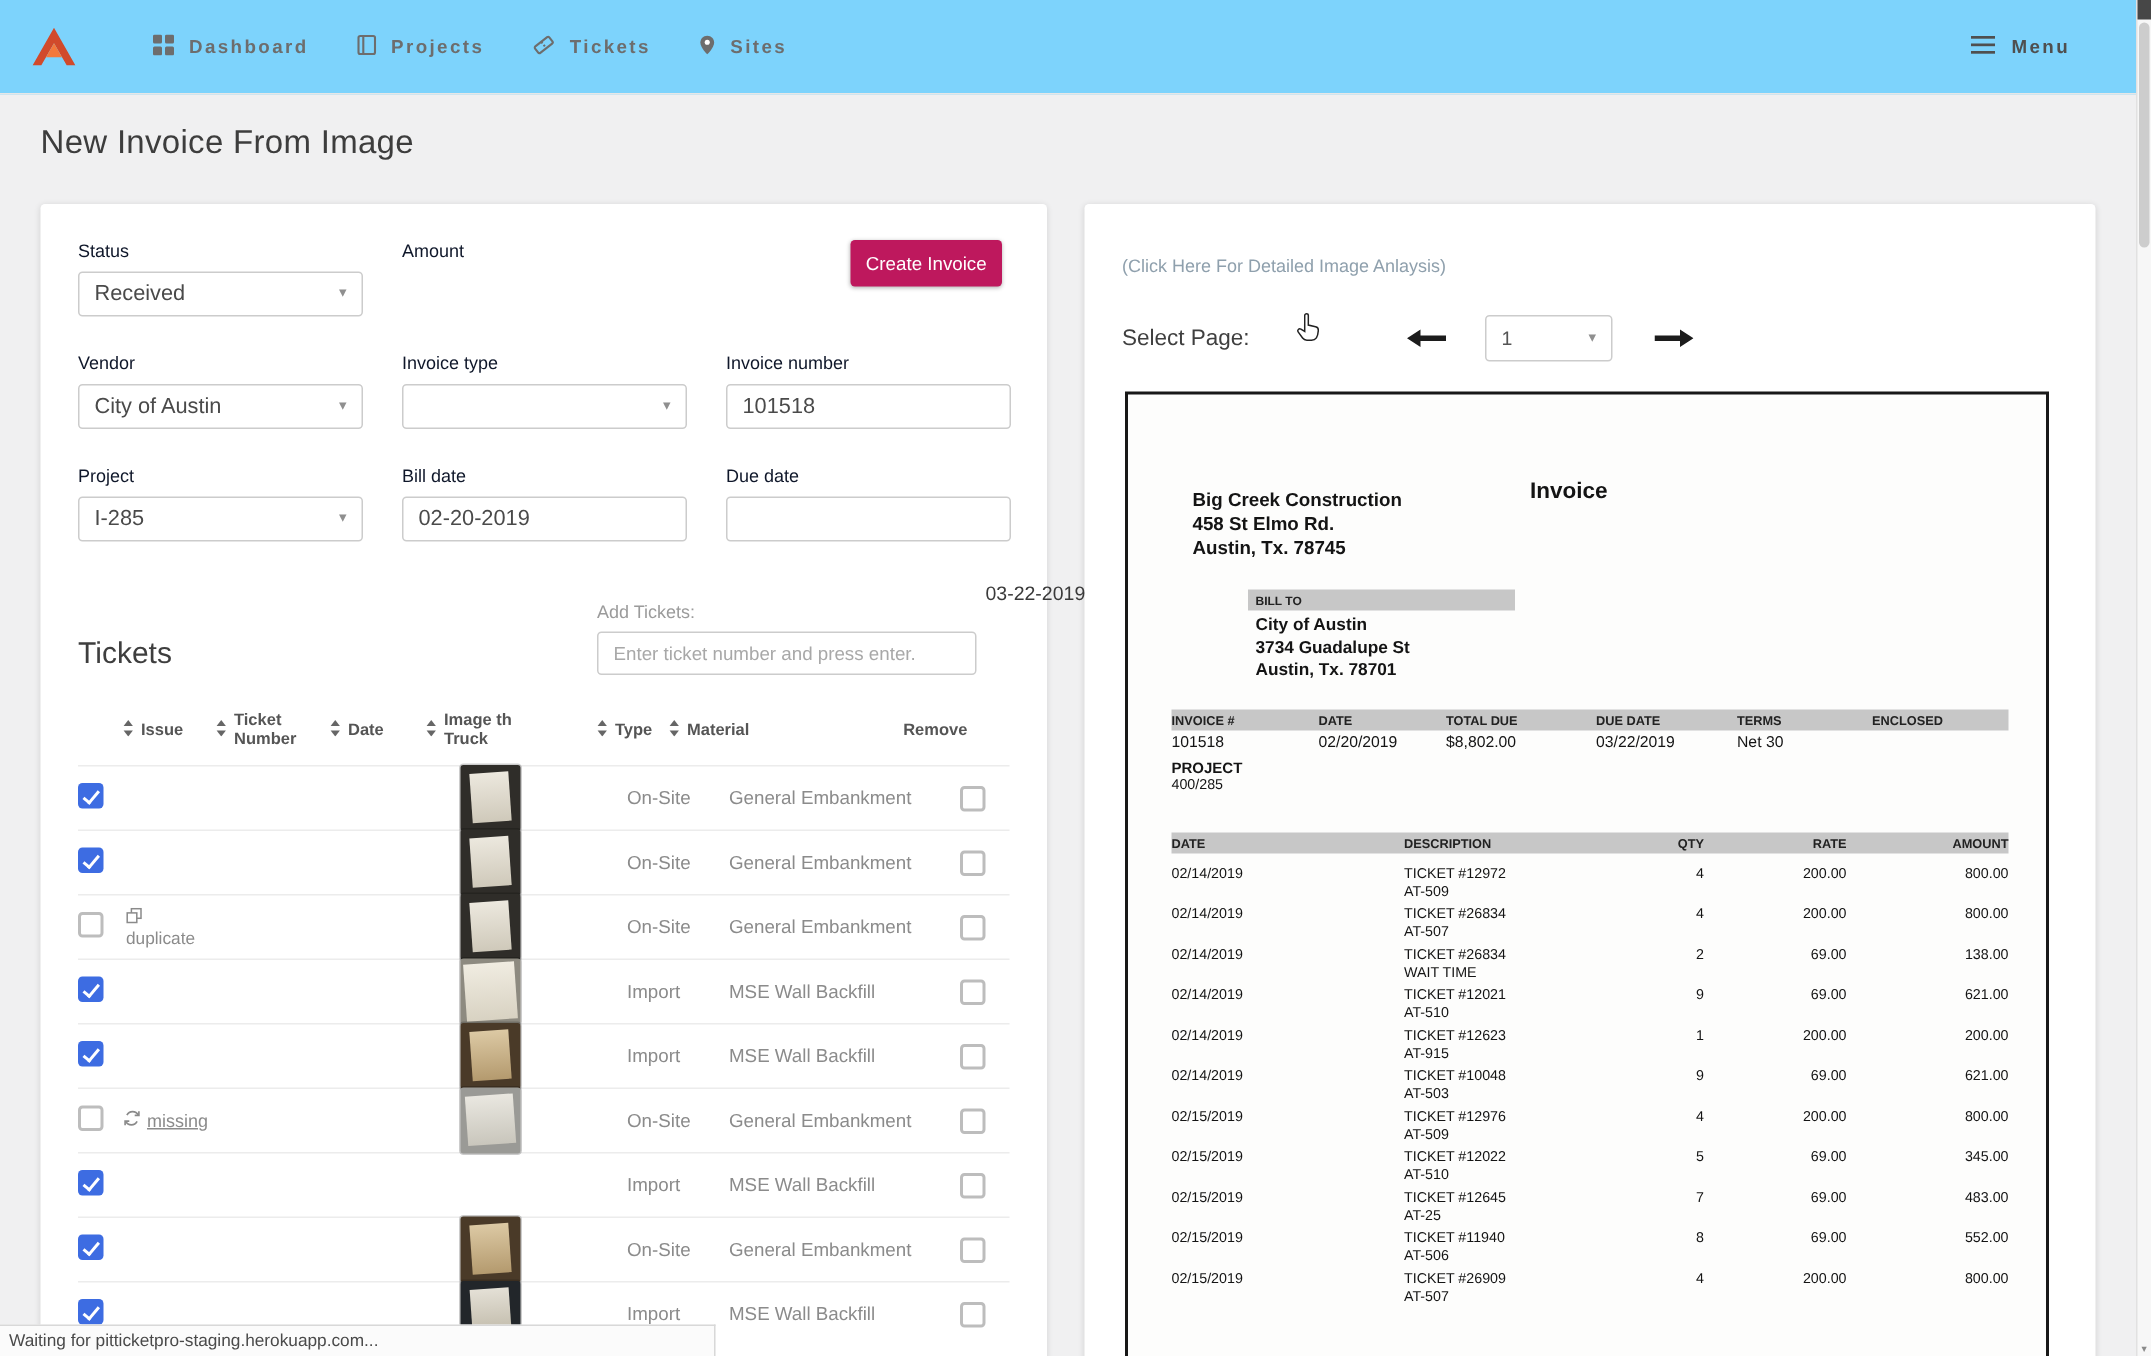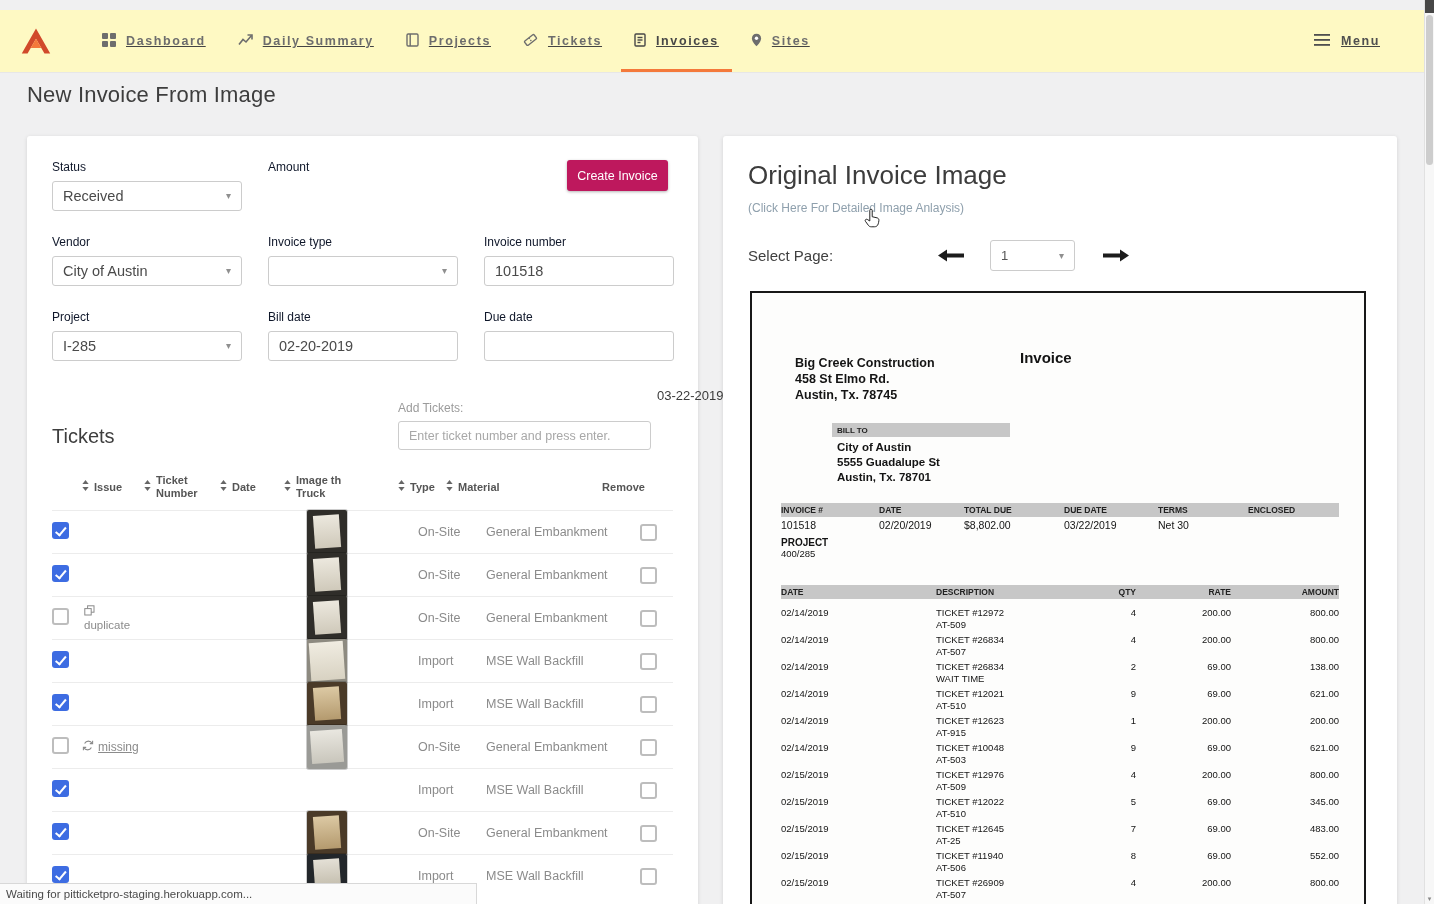--- a/index.html
+++ b/index.html
@@ -4,23 +4,23 @@
 <style>
   * { box-sizing: border-box; }
   html,body { margin:0; padding:0; }
   body {
     width:1434px; height:904px; overflow:hidden; position:relative;
     background:#f0f0f1; font-family:"Liberation Sans", sans-serif; color:#444;
   }
 
   
   .navbar {
-    position:absolute; top:10px; left:0; width:1424px; height:63px;
-    background:#fef9c3; border-bottom:1px solid #e7e7e7;
-    display:flex; align-items:center; z-index:10;text-decoration:underline;
+    position:absolute; top:0; left:0; width:1424px; height:63px;
+    background:#7dd3fc; border-bottom:1px solid #e7e7e7;
+    display:flex; align-items:center; z-index:10;
   }
   .logo { margin-left:20px; width:32px; height:28px; cursor:pointer; flex:0 0 auto; }
   .nav-items { display:flex; align-items:center; height:100%; margin-left:34px; }
   .nav-item {
     position:relative; height:100%; display:flex; align-items:center; gap:10px;
     padding:0 16px; color:#6d6d6d; font-size:12.5px; font-weight:bold;
     letter-spacing:1.6px; cursor:pointer; text-decoration:none; white-space:nowrap;
   }
   .nav-item svg { flex:0 0 auto; }
   .nav-item.active { color:#474747; }
@@ -193,57 +193,37 @@
             <rect x="0" y="0" width="6" height="6" rx="1"></rect>
             <rect x="8" y="0" width="6" height="6" rx="1"></rect>
             <rect x="0" y="8" width="6" height="6" rx="1"></rect>
             <rect x="8" y="8" width="6" height="6" rx="1"></rect>
           </svg>
       </span>
       <span>Dashboard</span>
     </a>
     <a class="nav-item">
       <span>
-        <svg width="15" height="13" viewBox="0 0 15 13" fill="none" stroke="currentColor" stroke-width="1.6">
-            <polyline points="1,11.5 5,6.5 8,9 13.5,2.5"></polyline>
-            <path d="M9.5 2 h4.5 v4.5" fill="none"></path>
-          </svg>
-      </span>
-      <span>Daily Summary</span>
-    </a>
-    <a class="nav-item">
-      <span>
         <svg width="13" height="14" viewBox="0 0 13 14" fill="none" stroke="currentColor" stroke-width="1.4">
             <rect x="1" y="1" width="11" height="12" rx="1.2"></rect>
             <line x1="4.2" y1="1" x2="4.2" y2="13"></line>
           </svg>
       </span>
       <span>Projects</span>
     </a>
     <a class="nav-item">
       <span>
         <svg width="15" height="14" viewBox="0 0 15 14" fill="none" stroke="currentColor" stroke-width="1.4">
             <g transform="rotate(-38 7.5 7)">
               <rect x="1.5" y="4.3" width="12" height="5.4" rx="1"></rect>
               <line x1="7.5" y1="4.3" x2="7.5" y2="9.7" stroke-dasharray="1.3 1.3"></line>
             </g>
           </svg>
       </span>
       <span>Tickets</span>
-    </a>
-    <a class="nav-item active">
-      <span>
-        <svg width="12" height="14" viewBox="0 0 12 14" fill="none" stroke="currentColor" stroke-width="1.4">
-            <rect x="1" y="1" width="10" height="12" rx="1"></rect>
-            <line x1="3.5" y1="4.5" x2="8.5" y2="4.5"></line>
-            <line x1="3.5" y1="7" x2="8.5" y2="7"></line>
-            <line x1="3.5" y1="9.5" x2="6.5" y2="9.5"></line>
-          </svg>
-      </span>
-      <span>Invoices</span>
     </a>
     <a class="nav-item">
       <span>
         <svg width="11" height="14" viewBox="0 0 11 14">
             <path d="M5.5 .8 C2.8 .8 .9 2.8 .9 5.4 c0 3.6 4.6 7.8 4.6 7.8 s4.6-4.2 4.6-7.8 C10.1 2.8 8.2 .8 5.5 .8 z" fill="currentColor"></path>
             <circle cx="5.5" cy="5.2" r="1.7" fill="#fff"></circle>
           </svg>
       </span>
       <span>Sites</span>
     </a>
@@ -517,21 +497,20 @@
       <div class="c-rem">
           <span class="cb empty"></span>
         </div>
     </div>
   </div>
 </section>
 
 <div class="drag-date">03-22-2019</div>
 
 <section class="card right-card">
-  <h2 class="ri-title">Original Invoice Image</h2>
   <a class="analysis-link">(Click Here For Detailed Image Anlaysis)</a>
 
   <div class="page-row">
     <span class="lbl">Select Page:</span>
     <span class="arrow-btn arrow-left">
       <svg width="26" height="15" viewBox="0 0 26 15">
           <path d="M26 5.6 H9 V1.6 L0 7.5 9 13.4 V9.4 H26 Z" fill="#1c1c1c"></path>
         </svg>
     </span>
     <div class="control select page-select">
@@ -550,21 +529,21 @@
       <div>Big Creek Construction</div>
       <div>458 St Elmo Rd.</div>
       <div>Austin, Tx. 78745</div>
     </div>
     <div class="doc-title">Invoice</div>
 
     <div class="billto">
       <div class="billto-bar">BILL TO</div>
       <div class="billto-lines">
         <div>City of Austin</div>
-        <div>5555 Guadalupe St</div>
+        <div>3734 Guadalupe St</div>
         <div>Austin, Tx. 78701</div>
       </div>
     </div>
 
     <div class="meta">
       <div class="meta-grid gridbar">
         <div>INVOICE #</div>
         <div>DATE</div>
         <div>TOTAL DUE</div>
         <div>DUE DATE</div>

